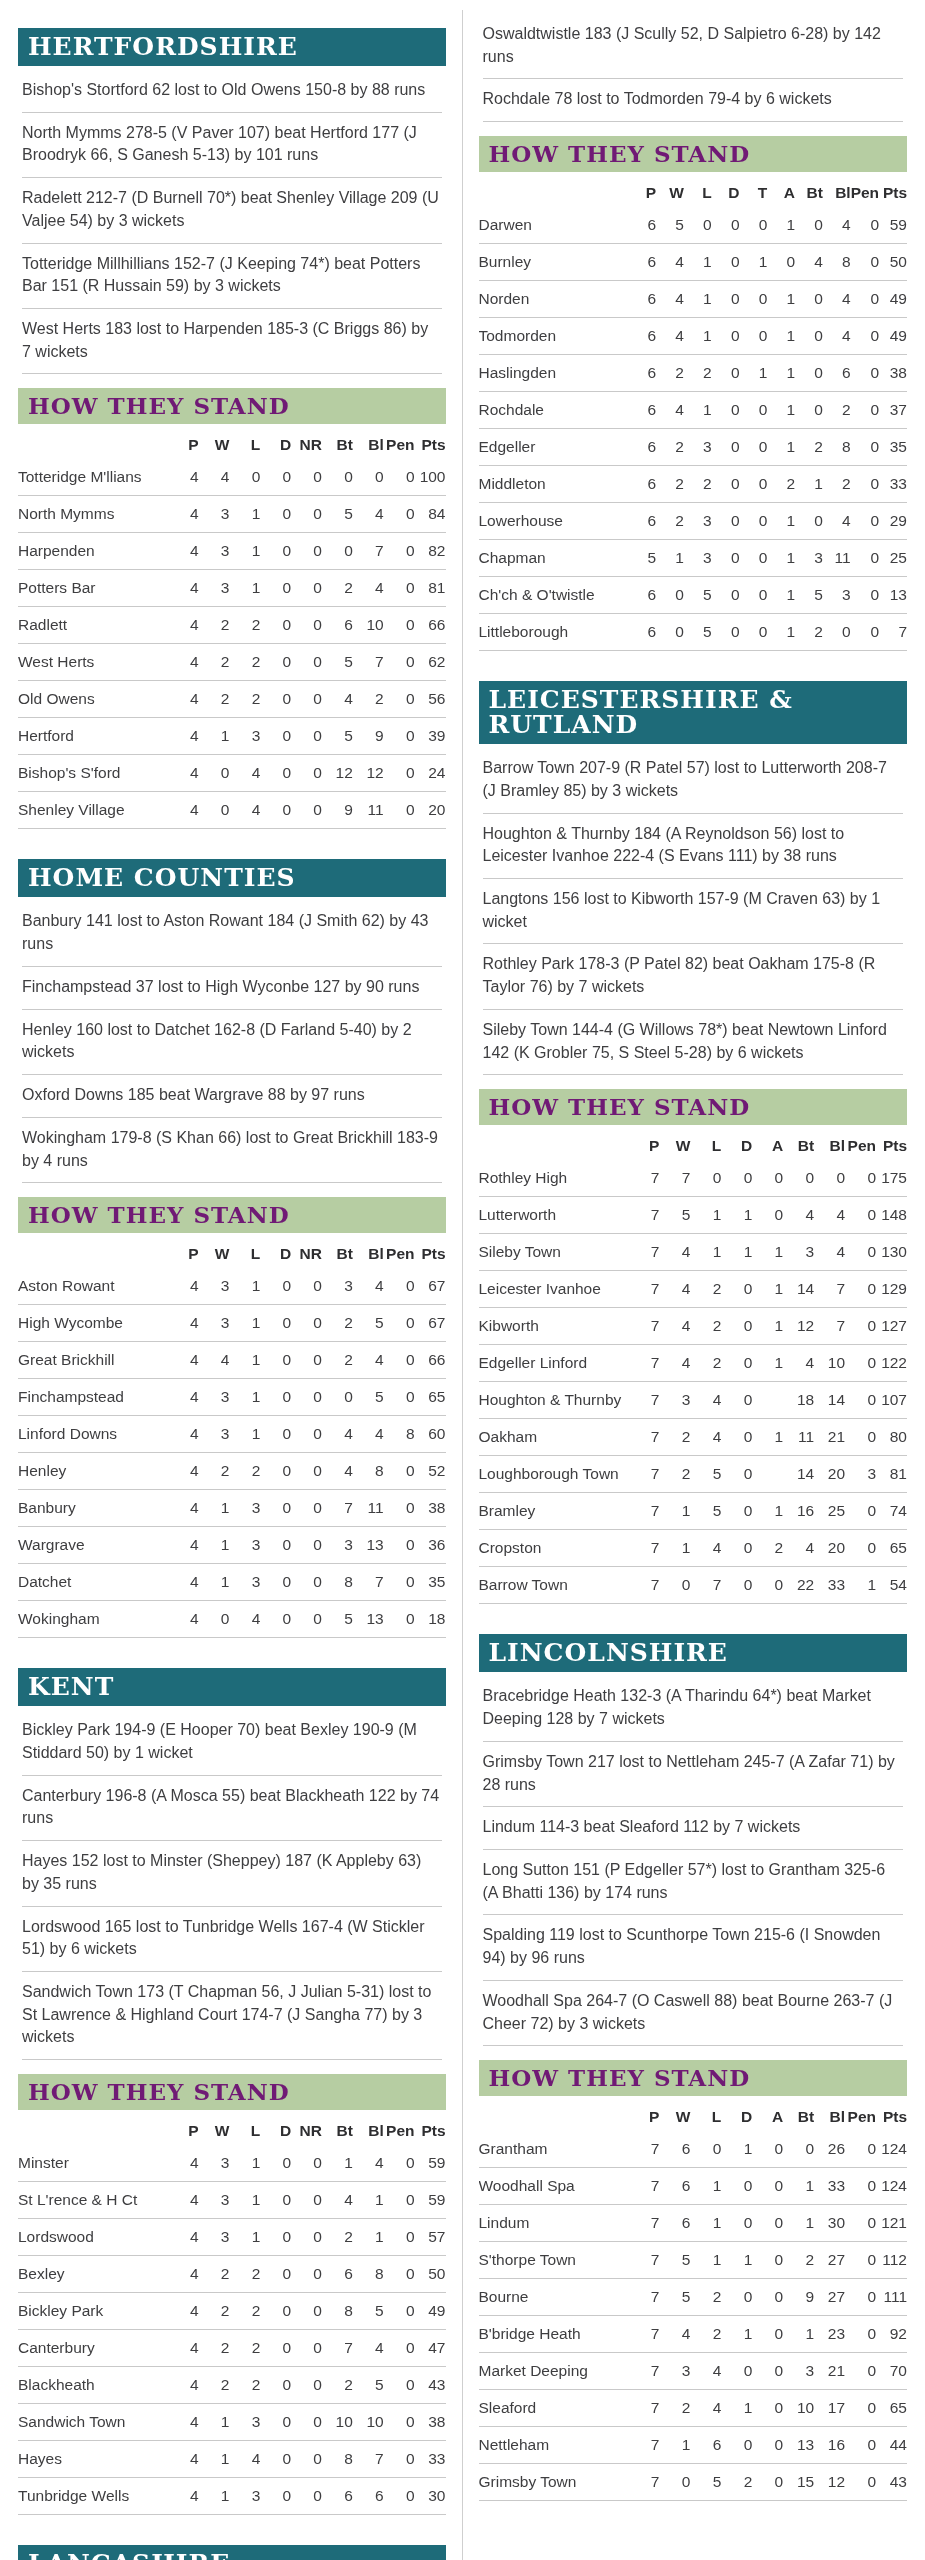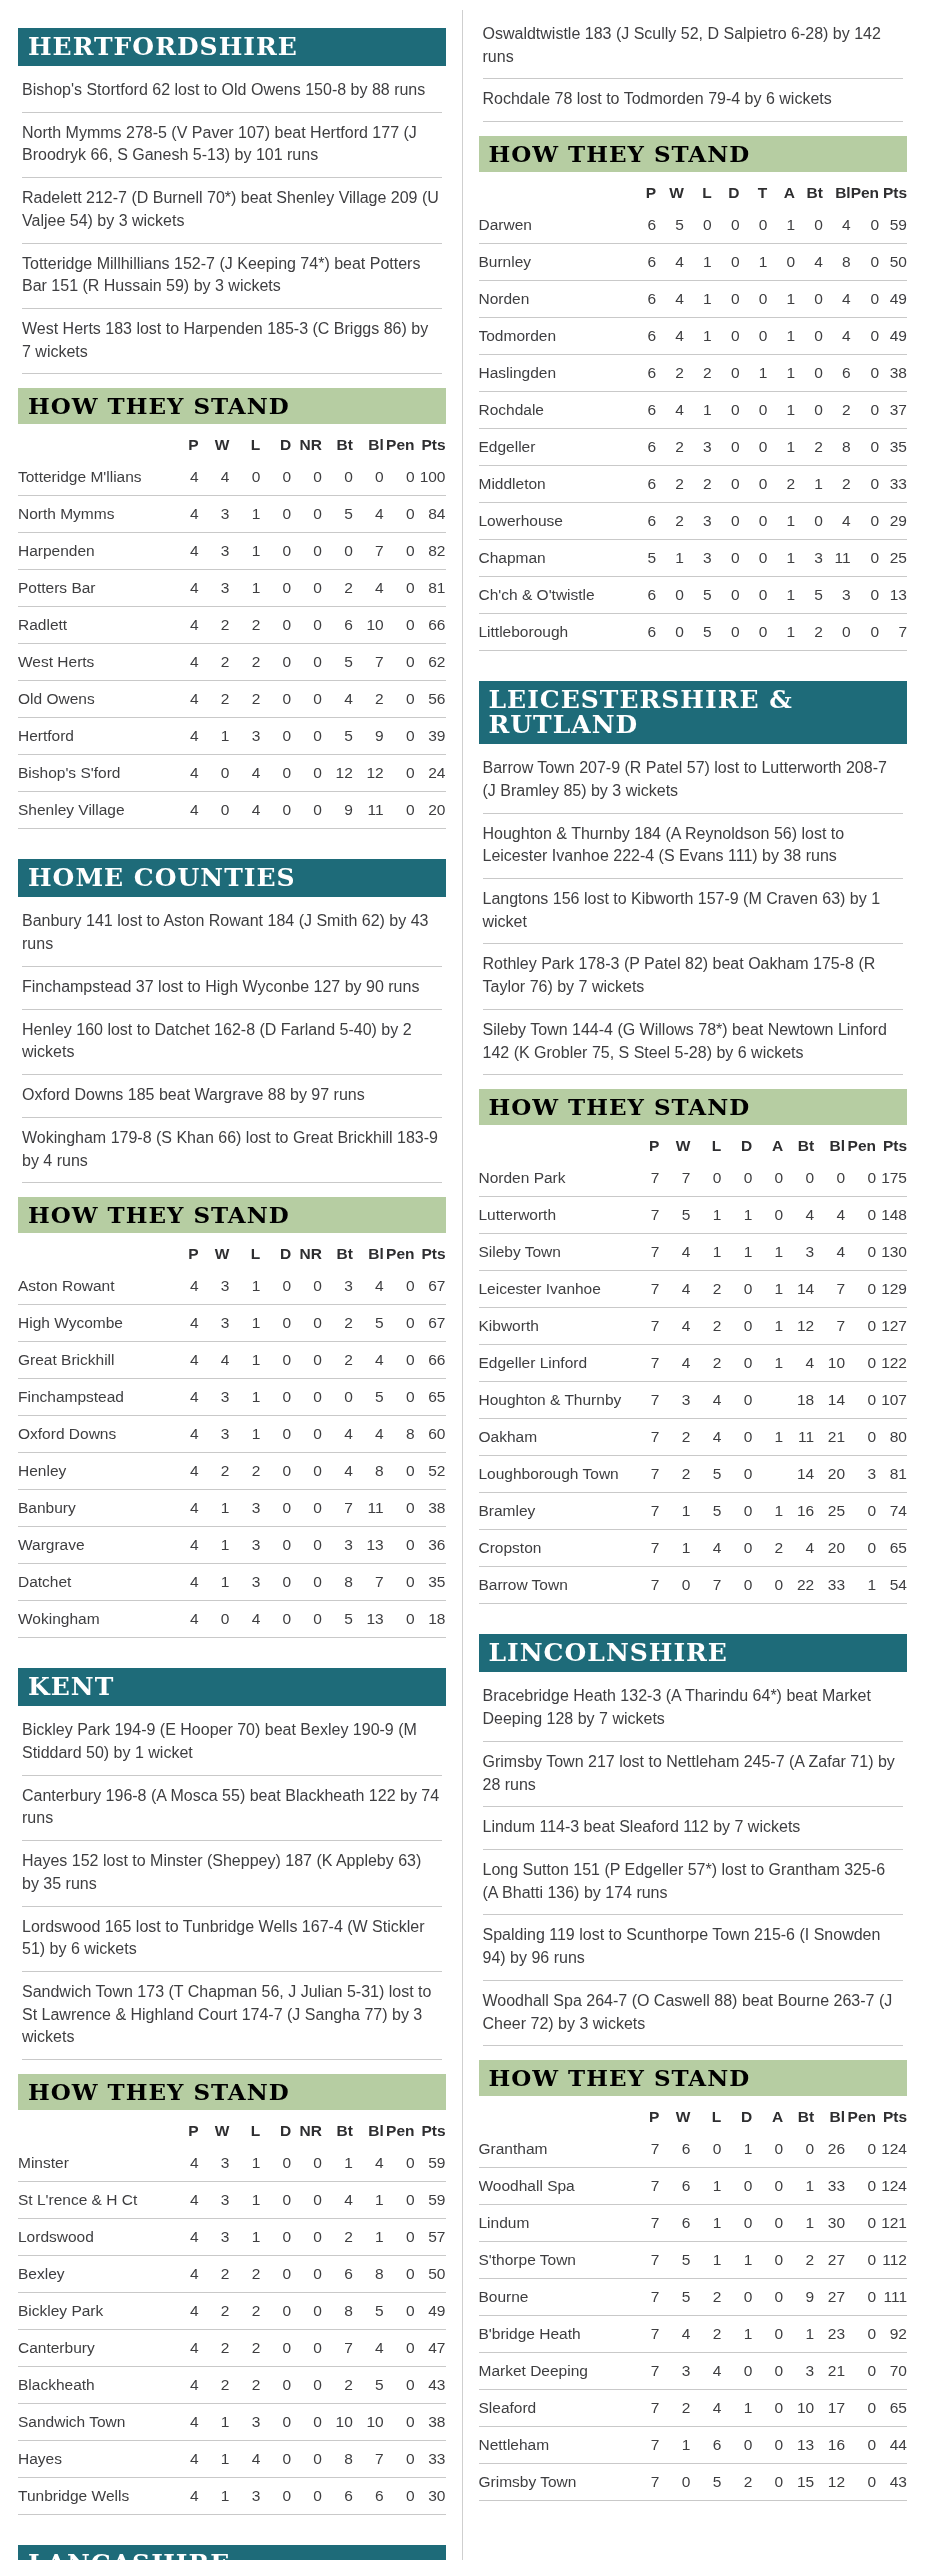--- a/index.html
+++ b/index.html
@@ -41,21 +41,21 @@
   .result{
     font-size:16px;
     line-height:1.42;
     padding:9px 2px 10px 0;
     border-bottom:1px solid #c9c9c9;
   }
 
   .stand-header{
     margin:14px 0 4px 0;
     background:#b6cda2;
-    color:#000000;
+    color:#701a75;
     font-family:"DejaVu Serif", serif;
     font-weight:bold;
     font-size:23px;
     line-height:1;
     letter-spacing:1px;
     padding:6px 10px 7px 10px;
   }
 
   .stand-table{
     width:100%;
@@ -303,21 +303,21 @@
               <td>3</td>
               <td>1</td>
               <td>0</td>
               <td>0</td>
               <td>0</td>
               <td>5</td>
               <td>0</td>
               <td>65</td>
             </tr>
             <tr>
-              <td class="team">Oxford Downs</td>
+              <td class="team">Linford Downs</td>
               <td>4</td>
               <td>3</td>
               <td>1</td>
               <td>0</td>
               <td>0</td>
               <td>4</td>
               <td>4</td>
               <td>8</td>
               <td>60</td>
             </tr>
@@ -740,21 +740,21 @@
               <th style="width: 7.22%;">D</th>
               <th style="width: 7.22%;">A</th>
               <th style="width: 7.22%;">Bt</th>
               <th style="width: 7.22%;">Bl</th>
               <th style="width: 7.22%;">Pen</th>
               <th style="width: 7.22%;">Pts</th>
             </tr>
           </thead>
           <tbody>
             <tr>
-              <td class="team">Norden Park</td>
+              <td class="team">Rothley High</td>
               <td>7</td>
               <td>7</td>
               <td>0</td>
               <td>0</td>
               <td>0</td>
               <td>0</td>
               <td>0</td>
               <td>0</td>
               <td>175</td>
             </tr>

